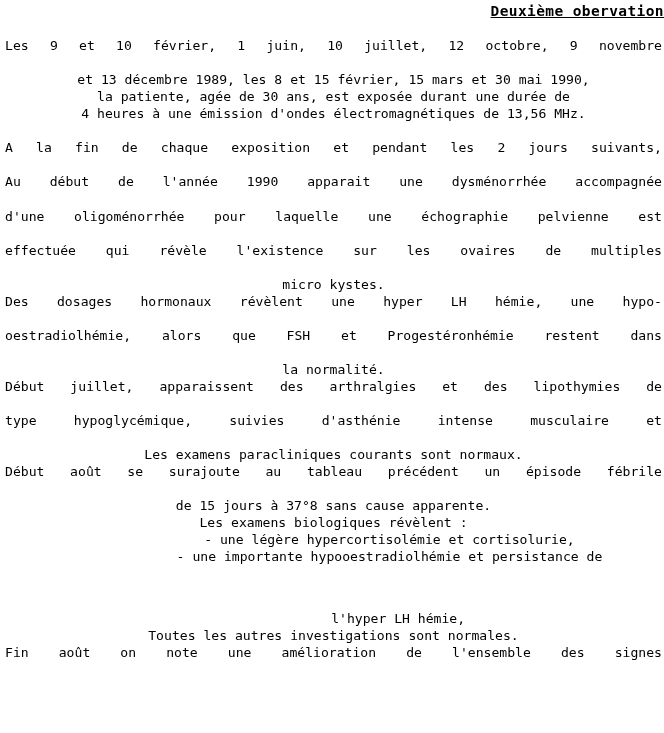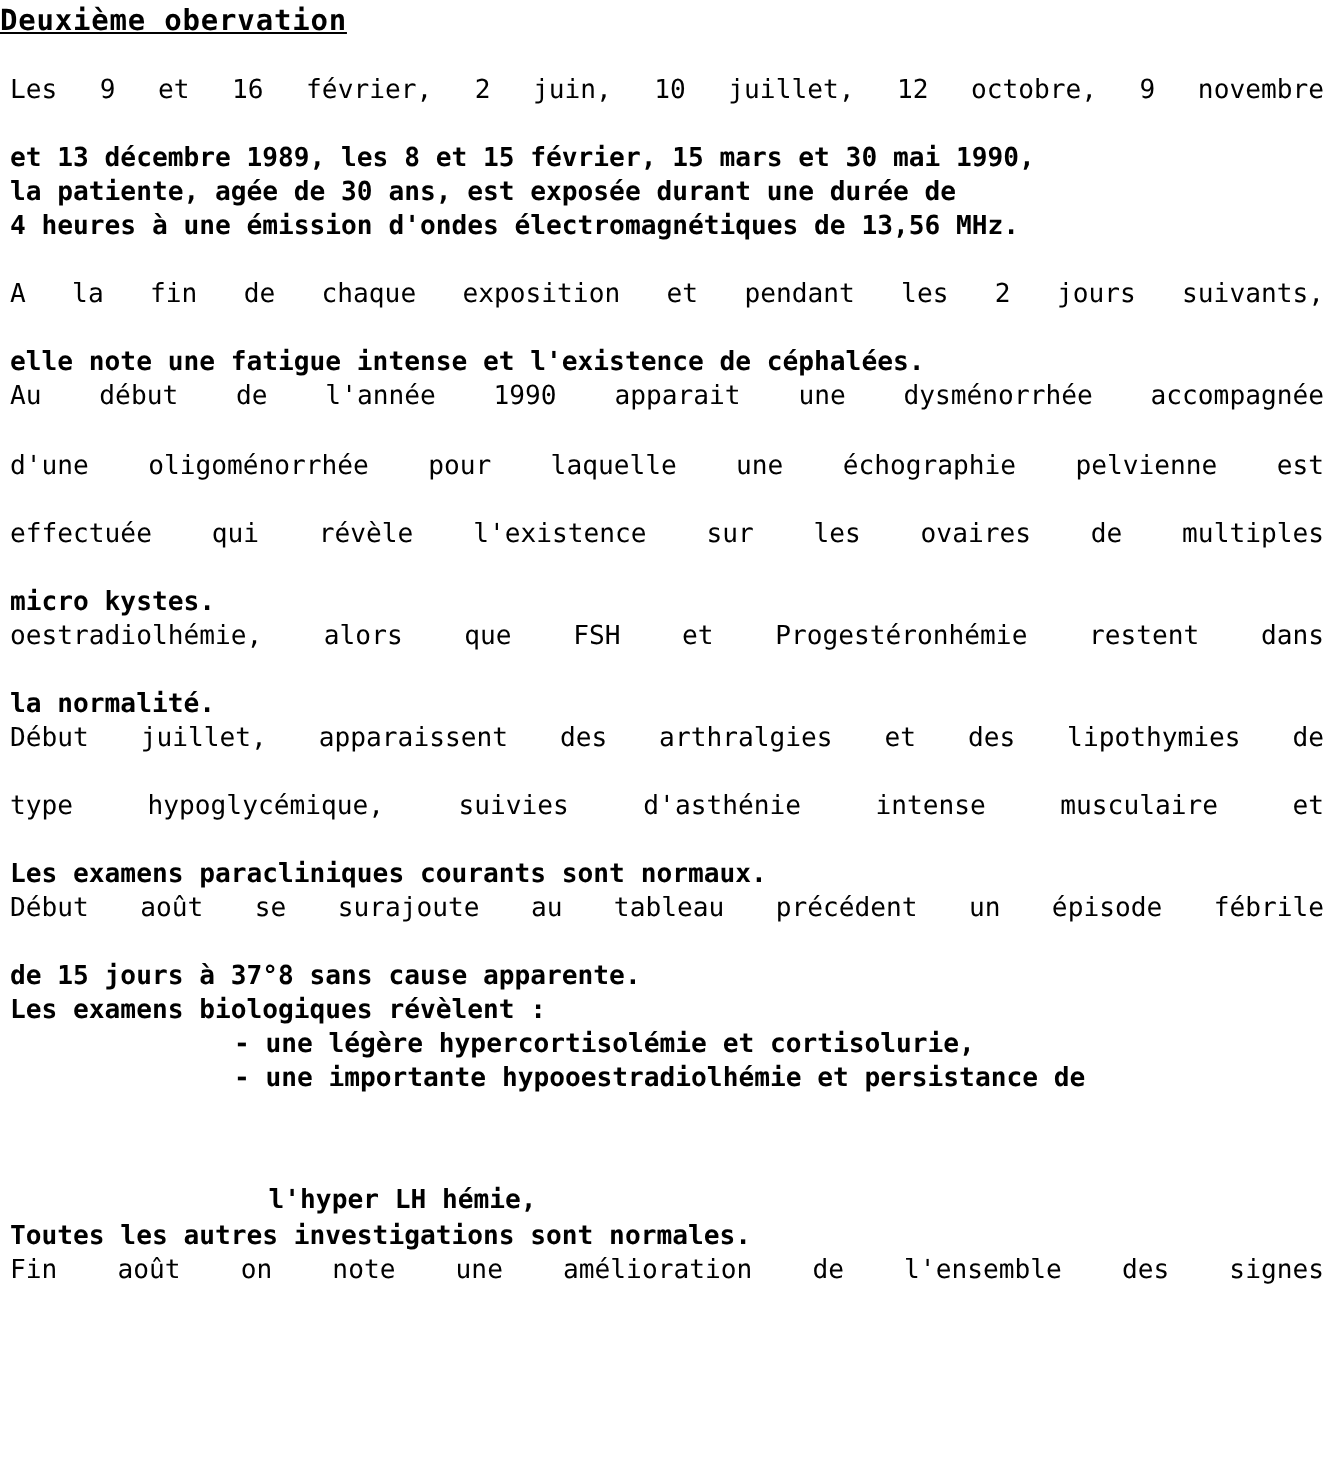--- a/index.html
+++ b/index.html
@@ -19,21 +19,21 @@
     position: relative;
     width: 664px;
     height: 733px;
     box-sizing: border-box;
     padding: 0;
   }
   .doc-title {
     font-size: 14.5px;
     font-weight: bold;
     text-decoration: underline;
-    text-align: left;
+    text-align: right;
     letter-spacing: 0.4px;
     margin: 3px 0 0 0;
     padding: 0;
     line-height: 17px;
   }
   .body-text {
     margin: 0;
     padding: 0 2px 0 5px;
   }
   .para {
@@ -48,22 +48,21 @@
   .para.justify-all {
     text-align: justify;
     text-justify: inter-word;
   }
   .para.justify-all::after {
     content: "";
     display: inline-block;
     width: 100%;
   }
   .para.plain {
-    text-align: left;
-    font-weight: bold;
+    text-align: center;
   }
   .spacer-line {
     height: 17.05px;
   }
   .bullet-l2 {
     padding-left: 14.2ch;
     text-indent: 0;
   }
   .bullet-cont-l2 {
     padding-left: 16.4ch;
@@ -74,35 +73,35 @@
 <body>
 
 <div id="page">
 
   <h1 class="doc-title">Deuxième obervation</h1>
 
   <div class="spacer-line"></div>
 
   <div class="body-text">
 
-    <div class="para justify-all">Les 9 et 16 février, 2 juin, 10 juillet, 12 octobre, 9 novembre</div>
+    <div class="para justify-all">Les 9 et 10 février, 1 juin, 10 juillet, 12 octobre, 9 novembre</div>
     <div class="para plain">et 13 décembre 1989, les 8 et 15 février, 15 mars et 30 mai 1990,</div>
     <div class="para plain">la patiente, agée de 30 ans, est exposée durant une durée de</div>
     <div class="para plain">4 heures à une émission d'ondes électromagnétiques de 13,56 MHz.</div>
 
     <div class="spacer-line"></div>
 
     <div class="para justify-all">A la fin de chaque exposition et pendant les 2 jours suivants,</div>
-    <div class="para plain">elle note une fatigue intense et l'existence de céphalées.</div>
 
     <div class="para justify-all">Au début de l'année 1990 apparait une dysménorrhée accompagnée</div>
     <div class="para justify-all">d'une oligoménorrhée pour laquelle une échographie pelvienne est</div>
     <div class="para justify-all">effectuée qui révèle l'existence sur les ovaires de multiples</div>
     <div class="para plain">micro kystes.</div>
 
+    <div class="para justify-all">Des dosages hormonaux révèlent une hyper LH hémie, une hypo-</div>
     <div class="para justify-all">oestradiolhémie, alors que FSH et Progestéronhémie restent dans</div>
     <div class="para plain">la normalité.</div>
 
     <div class="para justify-all">Début juillet, apparaissent des arthralgies et des lipothymies de</div>
     <div class="para justify-all">type hypoglycémique, suivies d'asthénie intense musculaire et</div>
 
     <div class="para plain">Les examens paracliniques courants sont normaux.</div>
 
     <div class="para justify-all">Début août se surajoute au tableau précédent un épisode fébrile</div>
     <div class="para plain">de 15 jours à 37°8 sans cause apparente.</div>

